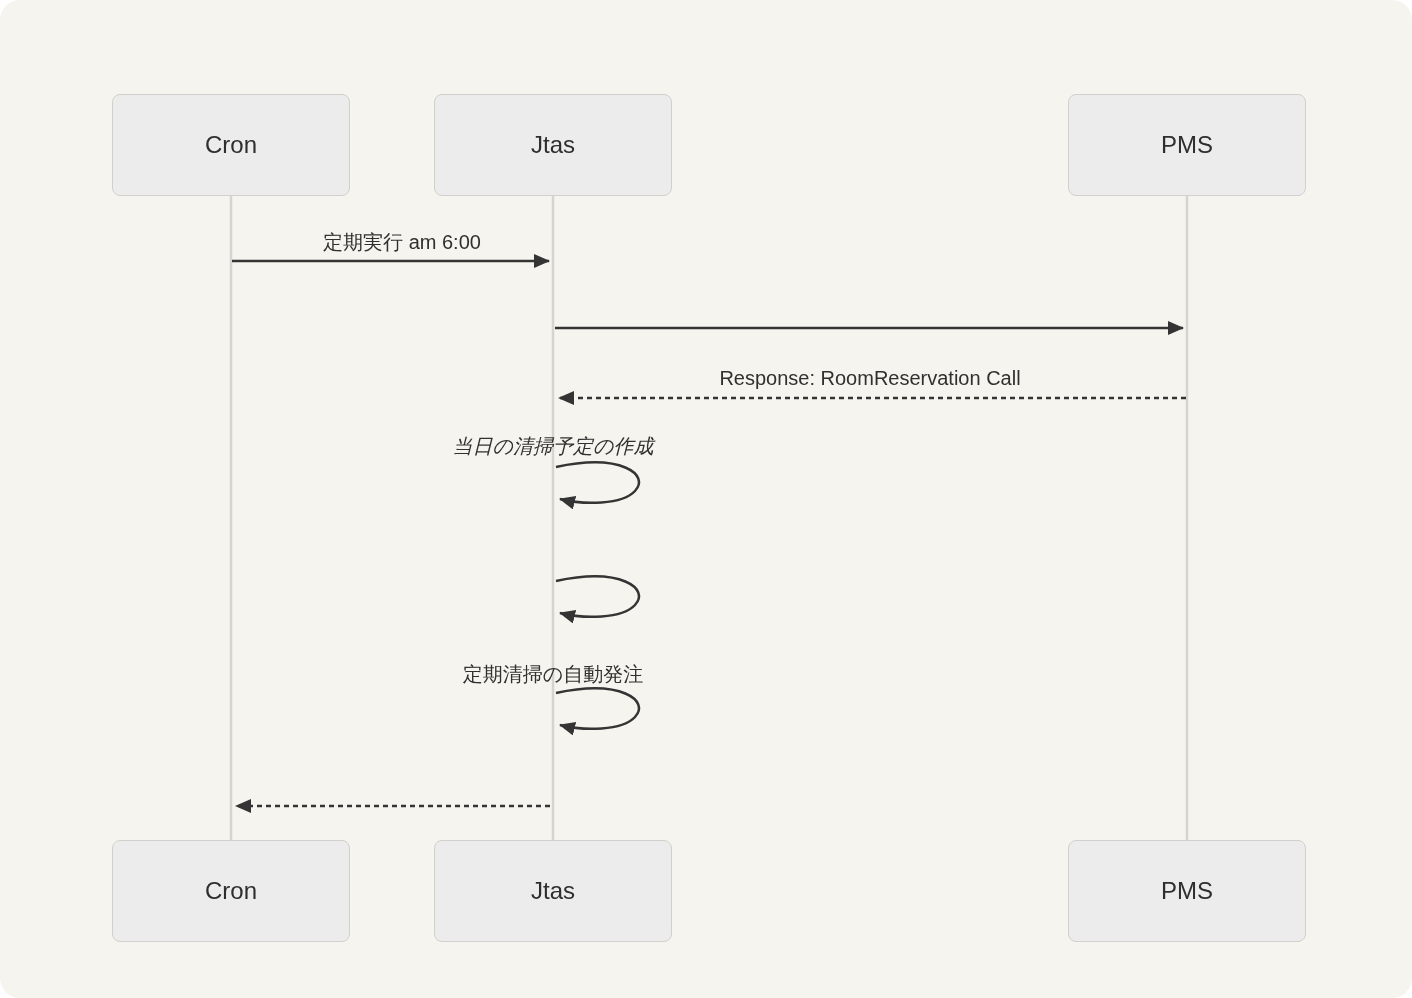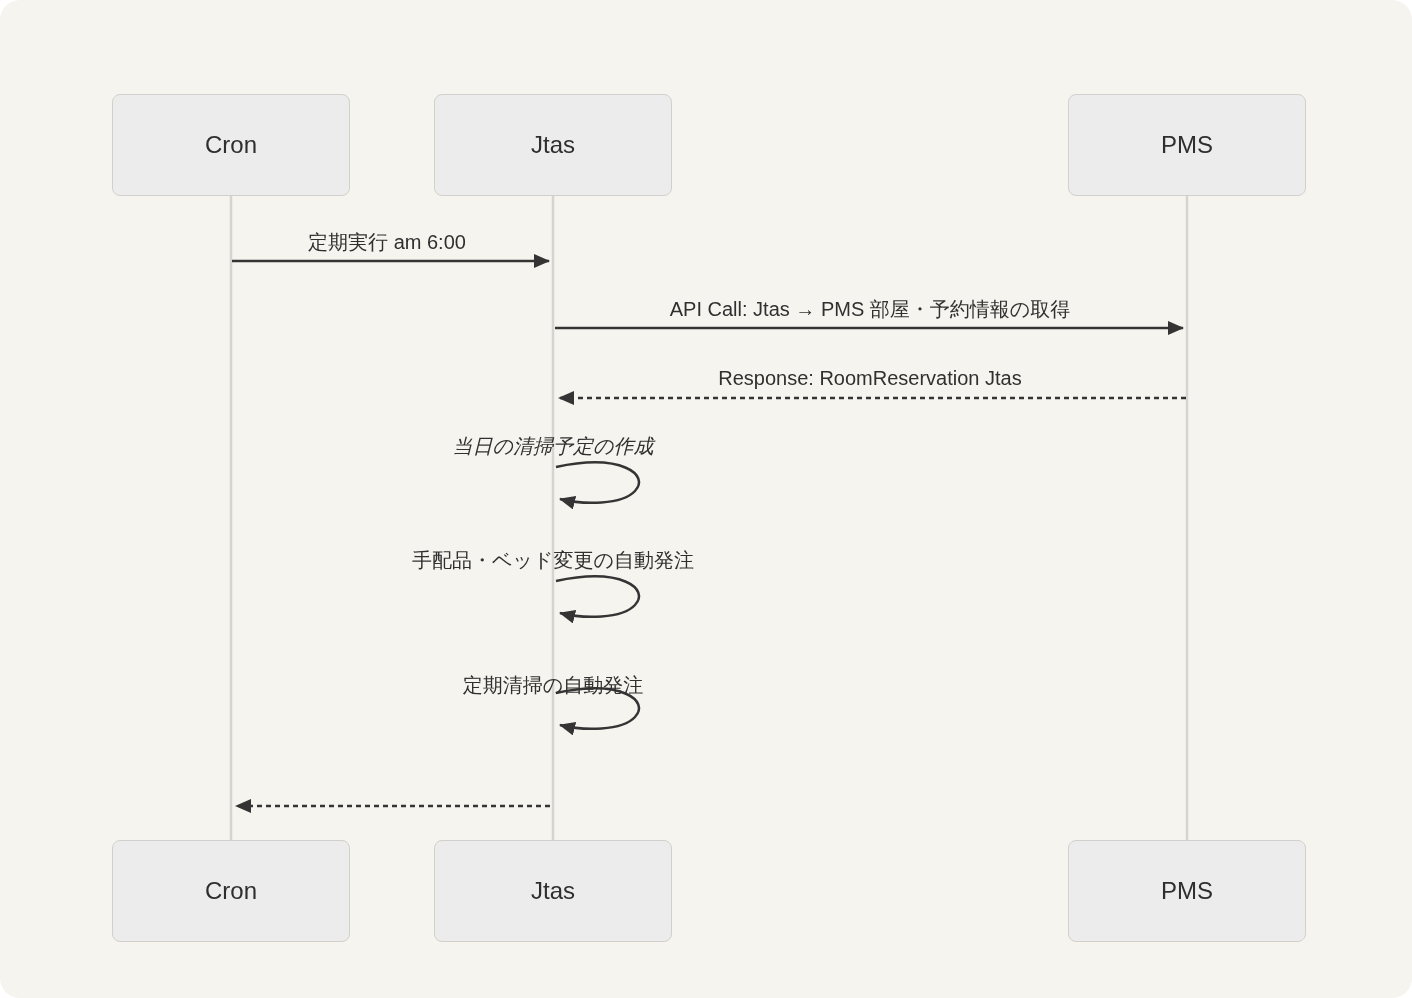--- a/index.html
+++ b/index.html
@@ -90,26 +90,24 @@
   <div class="actor-box" style="left:112px; top:840px;">
     <span>Cron</span>
   </div>
   <div class="actor-box" style="left:434px; top:840px;">
     <span>Jtas</span>
   </div>
   <div class="actor-box" style="left:1068px; top:840px;">
     <span>PMS</span>
   </div>
 
-  <div class="msg-label" style="left:226px; top:228px; width:322px;">定期実行 am 6:00</div>
+  <div class="msg-label" style="left:241px; top:228px; width:322px;">定期実行 am 6:00</div>
 
-  <div class="msg-label" style="left:553px; top:295px; width:634px;">API Call: Jtas → PMS 部屋・予約情報の取得</div>
 
-  <div class="msg-label" style="left:553px; top:364px; width:634px;">Response: RoomReservation Jtas</div>
+  <div class="msg-label" style="left:553px; top:364px; width:634px;">Response: RoomReservation Call</div>
 
   <div class="msg-label" style="left:353px; top:432px; width:400px;font-style:italic;">当日の清掃予定の作成</div>
 
-  <div class="msg-label" style="left:353px; top:546px; width:400px;">手配品・ベッド変更の自動発注</div>
 
-  <div class="msg-label" style="left:353px; top:660px; width:400px;margin-top:11px;">定期清掃の自動発注</div>
+  <div class="msg-label" style="left:353px; top:660px; width:400px;">定期清掃の自動発注</div>
 
 
 </div>
 
 </body></html>

